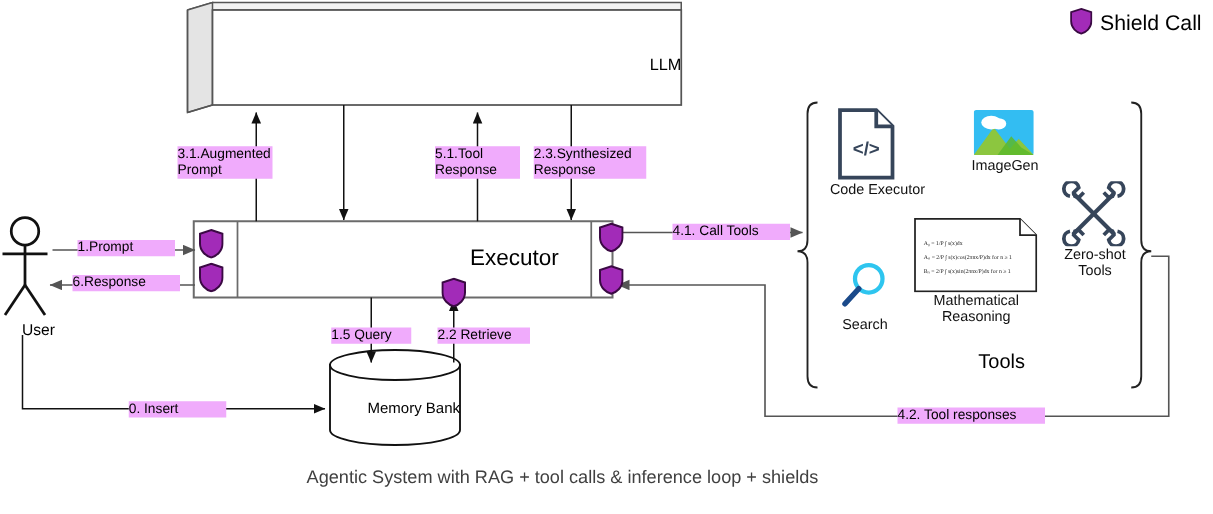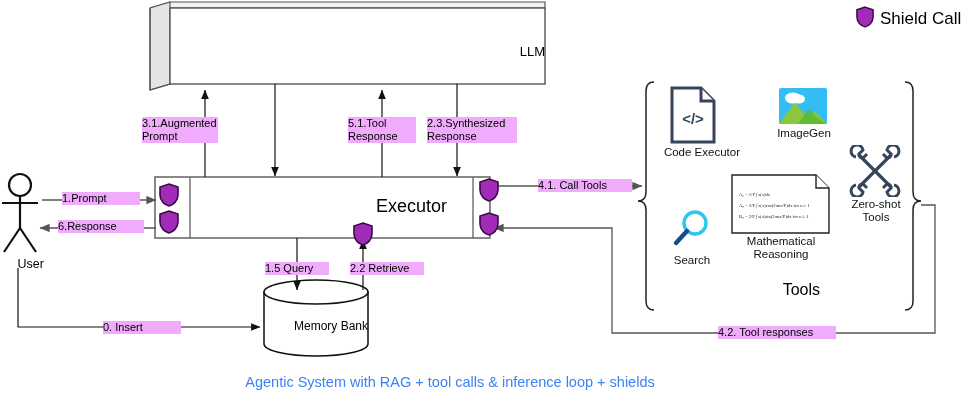--- a/index.html
+++ b/index.html
@@ -5,21 +5,21 @@
   html,body{margin:0;padding:0;background:#ffffff;}
   body{width:970px;height:411px;position:relative;overflow:hidden;
        font-family:"Liberation Sans","DejaVu Sans",sans-serif;color:#000;}
   #stage{position:absolute;left:0;top:0;width:970px;height:411px;}
   #wires{position:absolute;left:0;top:0;width:970px;height:411px;}
   .lbl{position:absolute;font-size:11px;line-height:13px;color:#000;
        text-align:left;white-space:pre-line;background:#f0abfc;}
   .node{position:absolute;}
   .ttl{position:absolute;text-align:right;font-size:11.5px;line-height:13px;}
   #caption{position:absolute;left:0;top:374px;width:900px;text-align:center;
-           font-size:14.5px;color:#3b82f6;}
+           font-size:14.5px;color:#404040;}
   .iconbox{position:absolute;}
   .toolname{position:absolute;text-align:center;font-size:11.5px;line-height:13px;color:#111;}
 </style>
 </head>
 <body>
 
 <div id="stage">
 
   <svg id="wires" viewBox="0 0 970 411">
     <defs>

